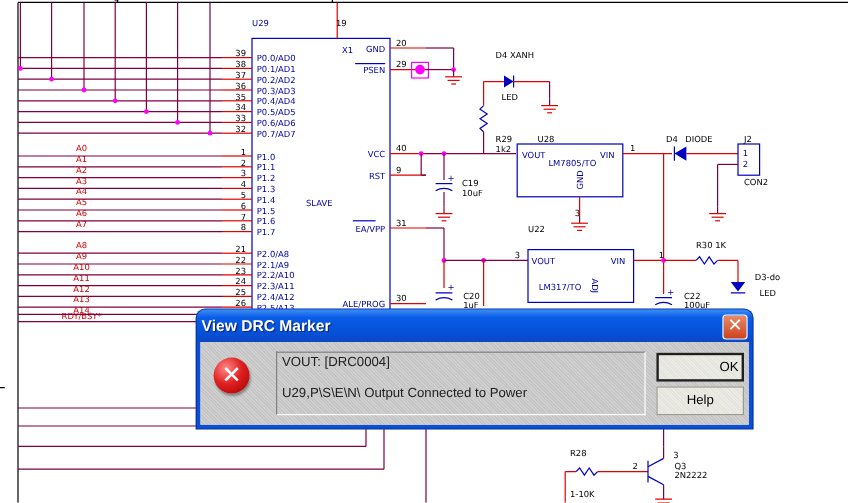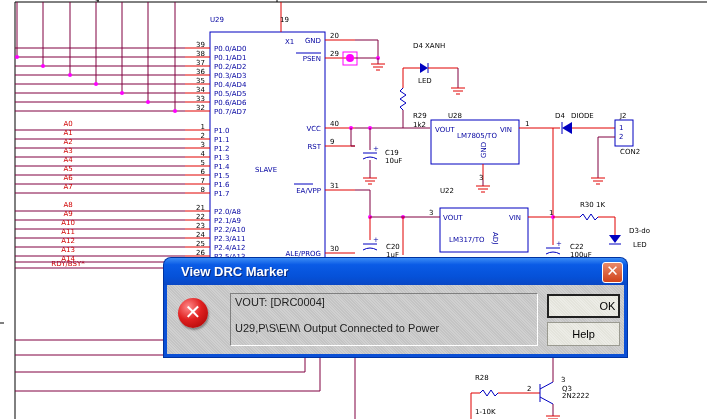--- a/index.html
+++ b/index.html
@@ -6,21 +6,21 @@
   body { width:707px; height:419px; position:relative; overflow:hidden; background:#ffffff; font-family:"Liberation Sans", sans-serif; }
   #schematic { position:absolute; left:0; top:0; width:707px; height:419px; }
   .sch-text { font-family:"DejaVu Sans", sans-serif; font-size:7px; }
   .blue-t { fill:#0000a0; }
   .red-t { fill:#d00000; }
   .blk-t { fill:#000000; }
 
   
   #dialog { position:absolute; left:164px; top:258px; width:463px; height:99px; background:#0a4fd6; border-radius:7px 7px 0 0; box-shadow:0 0 0 1px #0033a0; }
   #dialog-title-bar { position:absolute; left:0; top:0; width:463px; height:27px; border-radius:7px 7px 0 0; background:linear-gradient(#3b8cf5 0%, #0a5be6 25%, #0551d8 70%, #0a47c4 100%); }
-  #dialog-title { position:absolute; left:17px; top:6px; color:#ffffff; font-weight:bold; font-size:13px; text-shadow:1px 1px 0 #0a2a80; font-family:"Liberation Sans", sans-serif;text-align:center; }
+  #dialog-title { position:absolute; left:4px; top:6px; color:#ffffff; font-weight:bold; font-size:13px; text-shadow:1px 1px 0 #0a2a80; font-family:"Liberation Sans", sans-serif;text-align:center; }
   #close-button { position:absolute; left:438px; top:4px; width:21px; height:21px; border-radius:3px; background:linear-gradient(#e98a6a, #d0421a); border:1px solid #ffffff; box-sizing:border-box; cursor:pointer; }
   #close-button span { position:absolute; left:0; top:-1px; width:19px; text-align:center; color:#fff; font-weight:bold; font-size:15px; font-family:"DejaVu Sans", sans-serif; }
   #dialog-body { position:absolute; left:3px; top:27px; width:457px; height:69px; background:#c8c8c8; background-image:repeating-linear-gradient(45deg, #c4c4c4 0 1px, #d0d0d0 1px 2px); }
   #error-icon { position:absolute; left:11px; top:13px; width:30px; height:30px; border-radius:50%; background:radial-gradient(circle at 35% 30%, #ff8a8a 0%, #e02020 45%, #a00000 100%); box-shadow:1px 2px 2px rgba(0,0,0,0.35); }
   #error-icon span { position:absolute; left:0; top:3px; width:30px; text-align:center; color:#fff; font-weight:bold; font-size:20px; font-family:"DejaVu Sans", sans-serif; line-height:22px; }
   #message-box { position:absolute; left:63px; top:8px; width:308px; height:53px; border:1px solid #808080; border-right-color:#ffffff; border-bottom-color:#ffffff; box-sizing:border-box; }
   #message-box div { position:absolute; left:4px; font-size:11px; color:#222; white-space:nowrap; font-family:"Liberation Sans", sans-serif; }
   #msg-line-1 { top:2px; }
   #msg-line-2 { top:15px; }
   #msg-line-3 { top:28px;text-align:right; }

